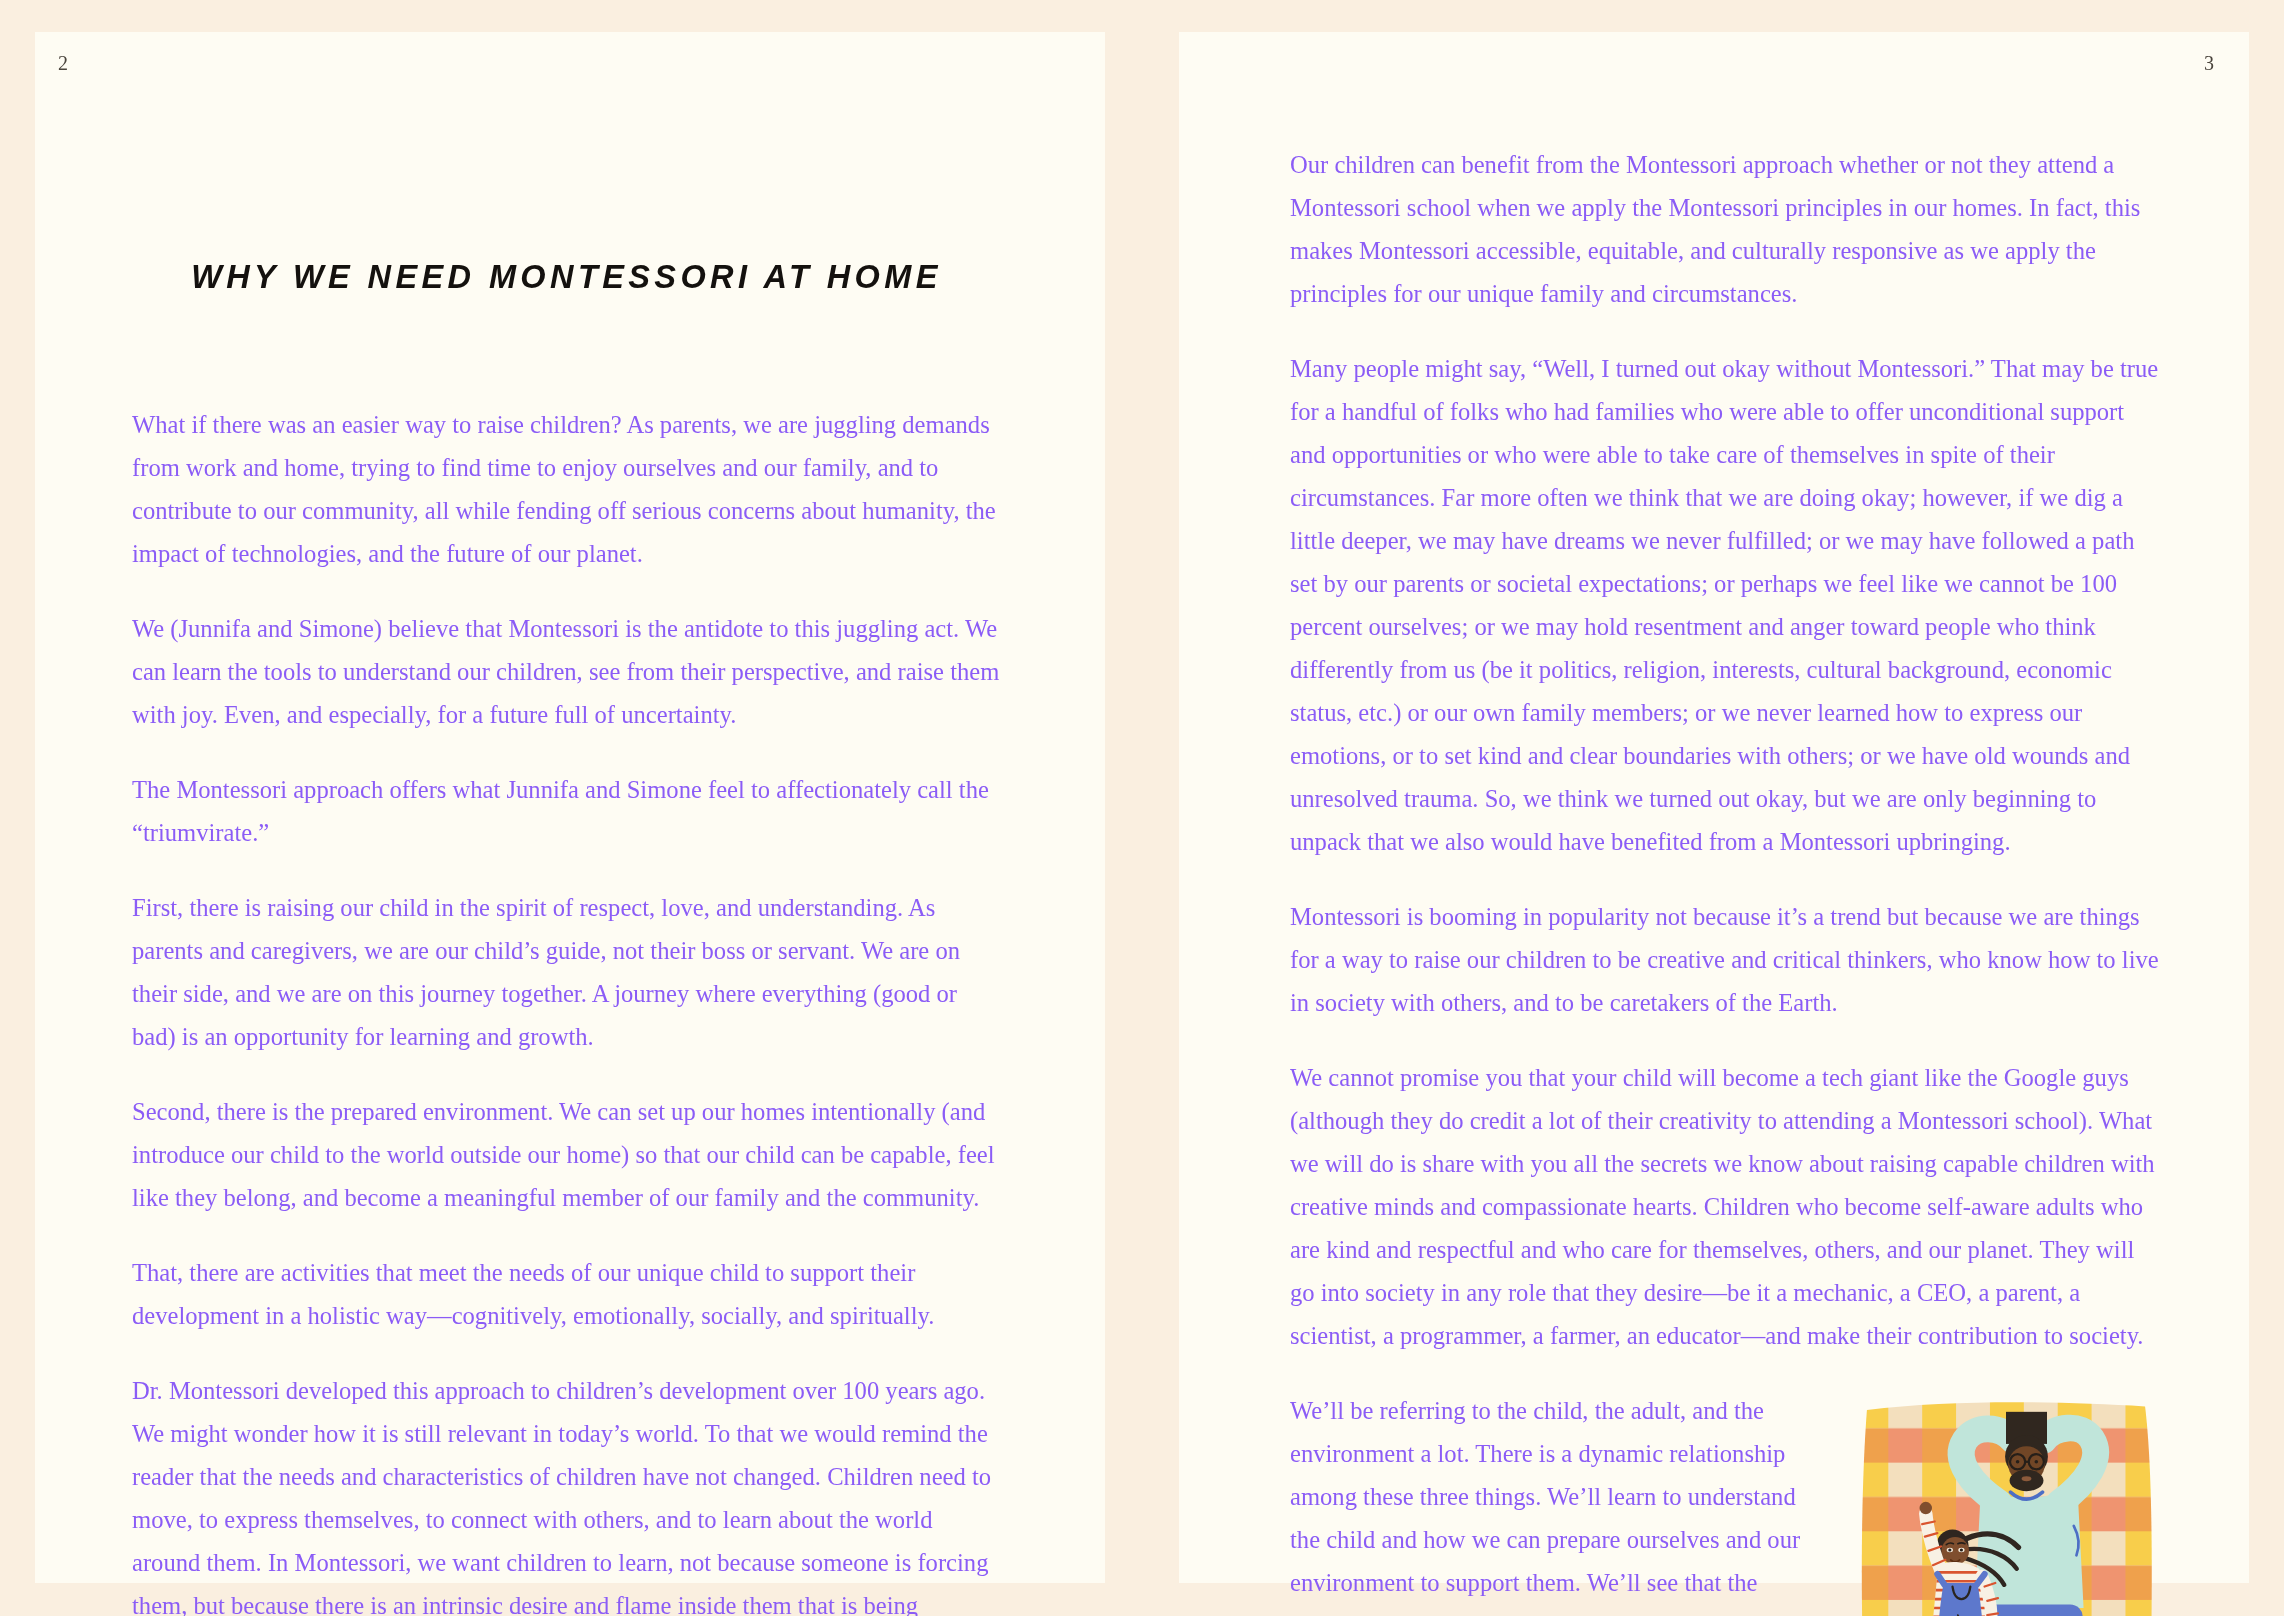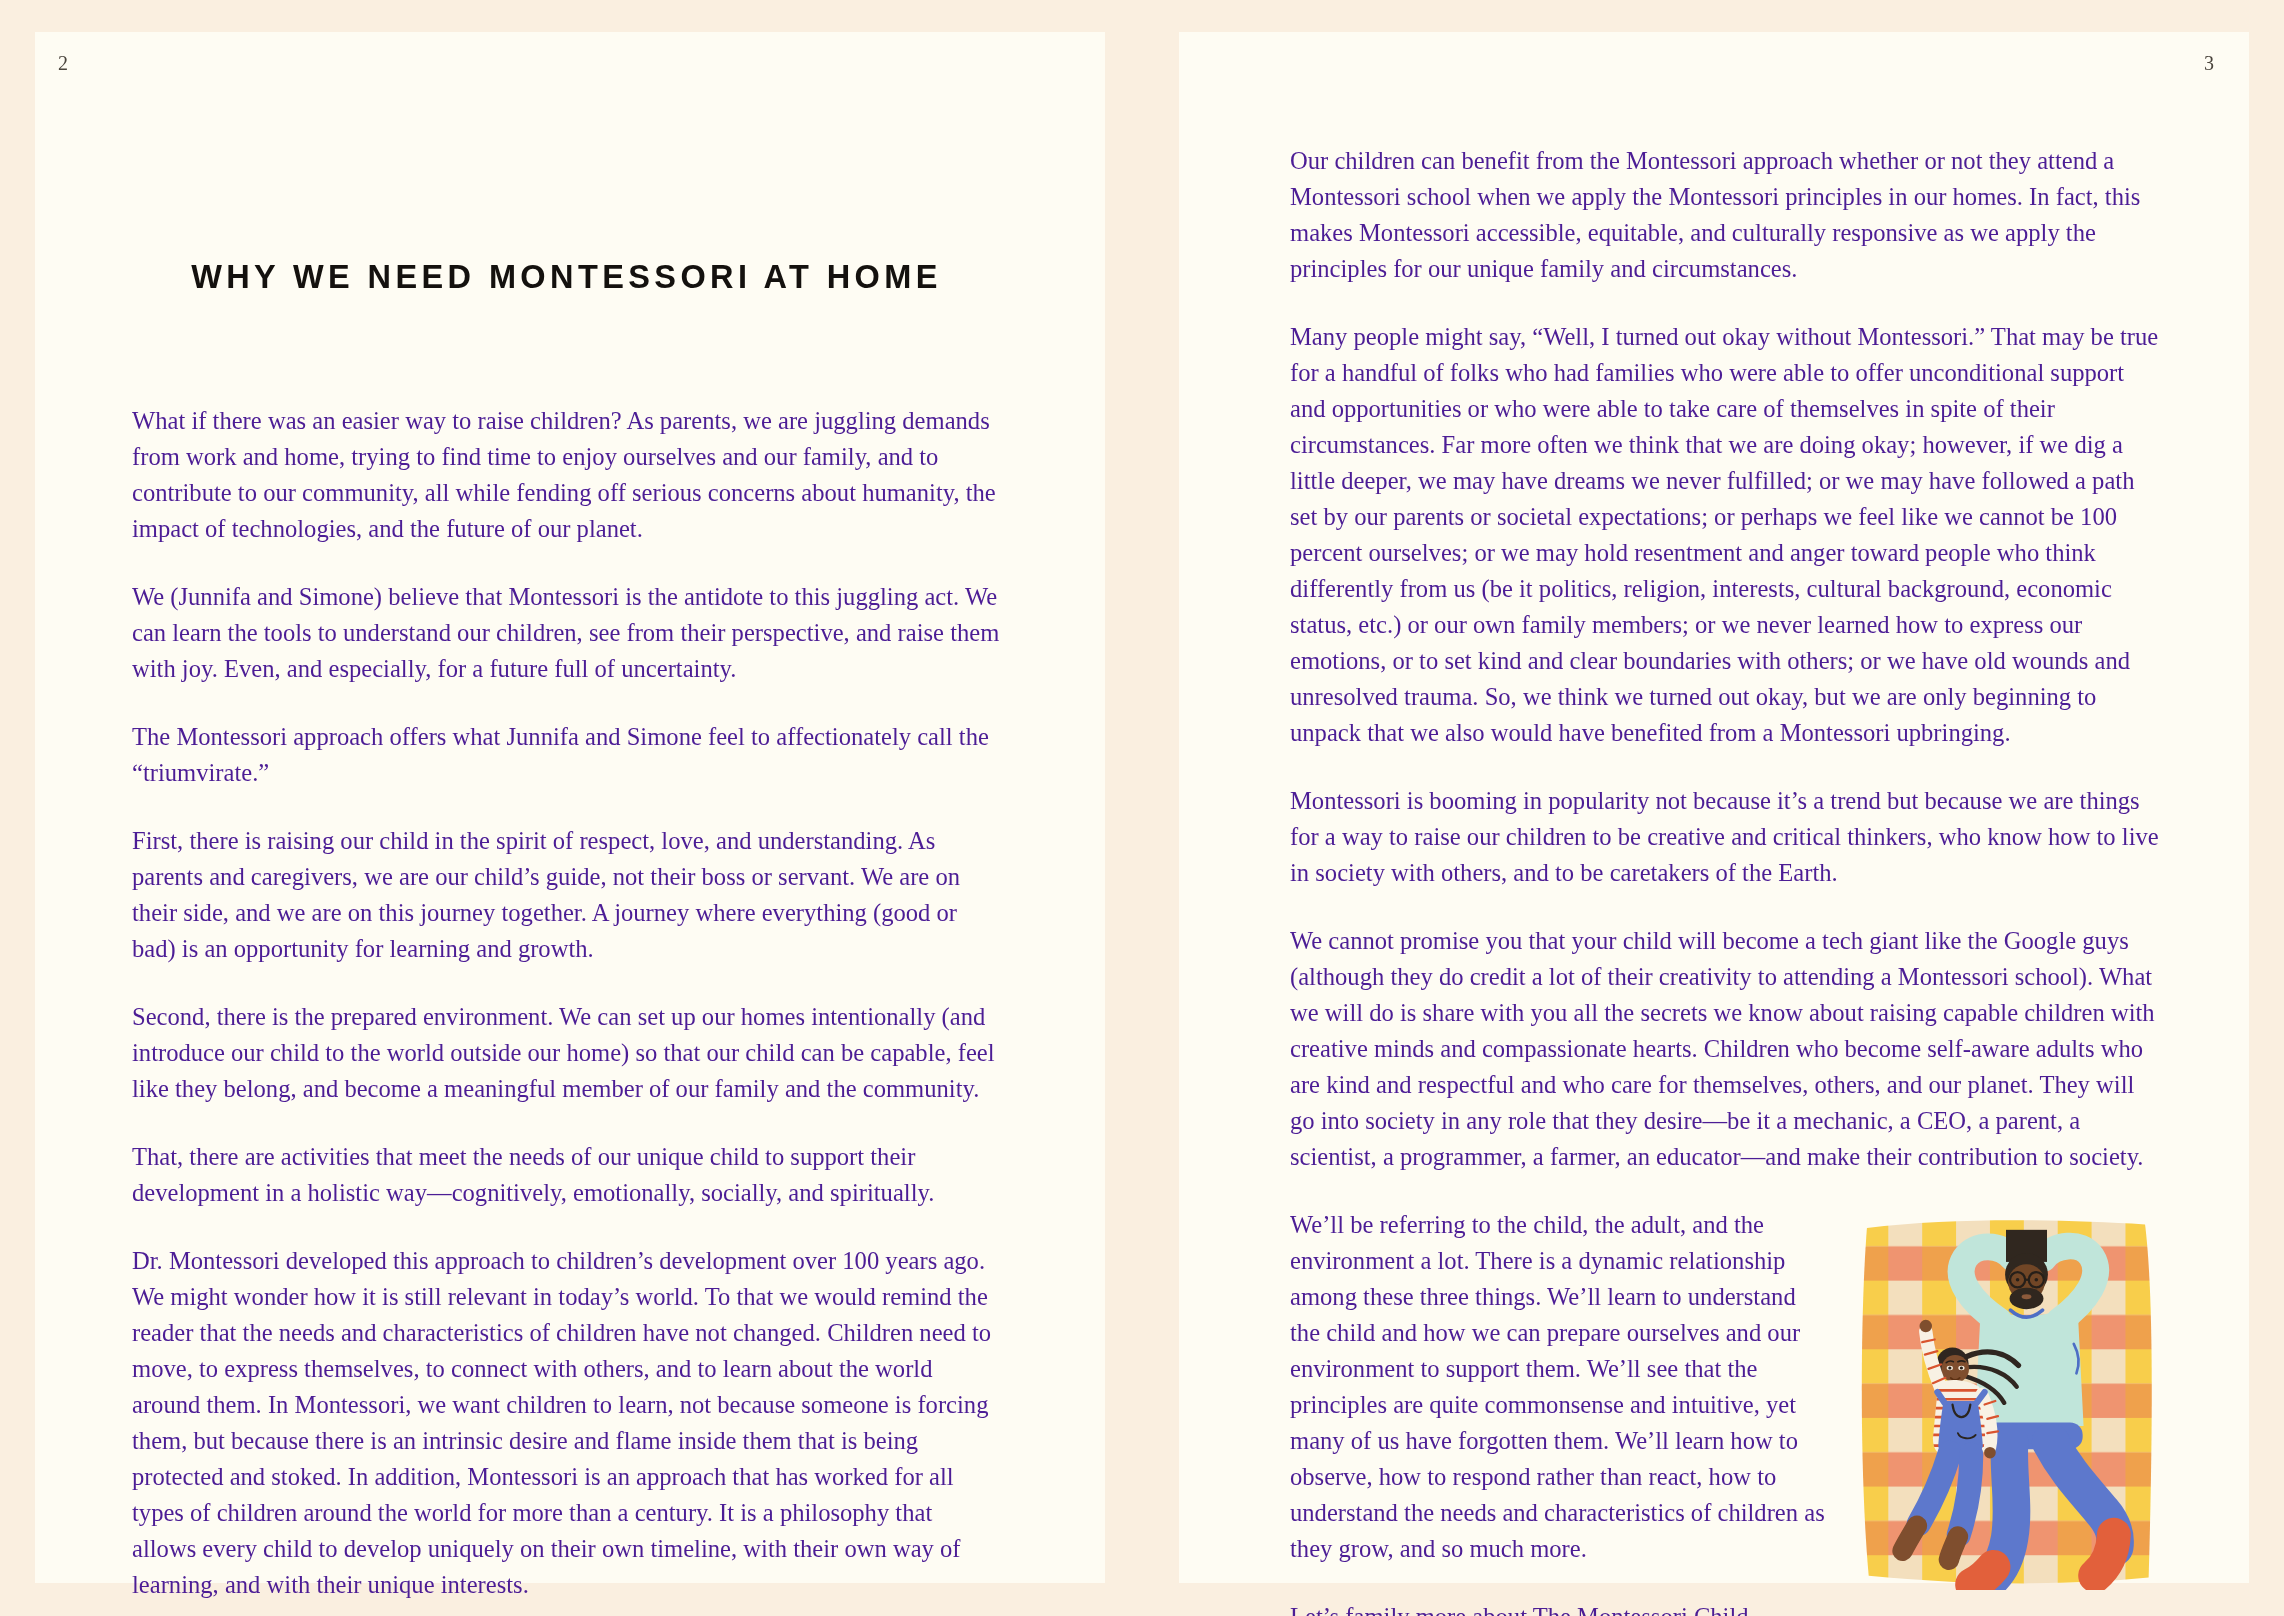--- a/index.html
+++ b/index.html
@@ -26,25 +26,26 @@
   .page-right .content{padding:111px 90px 0 111px;}
   h1.title{
     font-family:"Liberation Sans", sans-serif;
     font-weight:700;
     font-size:32.5px;
     letter-spacing:4.4px;
     color:#14110E;
     text-align:center;
     margin:225px 0 105px 0;
     line-height:1.25;
+    font-style:italic;
   }
   p.para{
     font-size:24.6px;
-    line-height:36px;
-    color:#4c1d95;
+    line-height:43px;
+    color:#8b5cf6;
     margin:0 0 32px 0;
     text-align:left;
   }
   .illustration{
     float:right;
     width:306px;height:378px;
     margin:5.3px 0 8.8px 24.6px;
   }
   .illustration svg{display:block;width:100%;height:100%;}
 </style>

